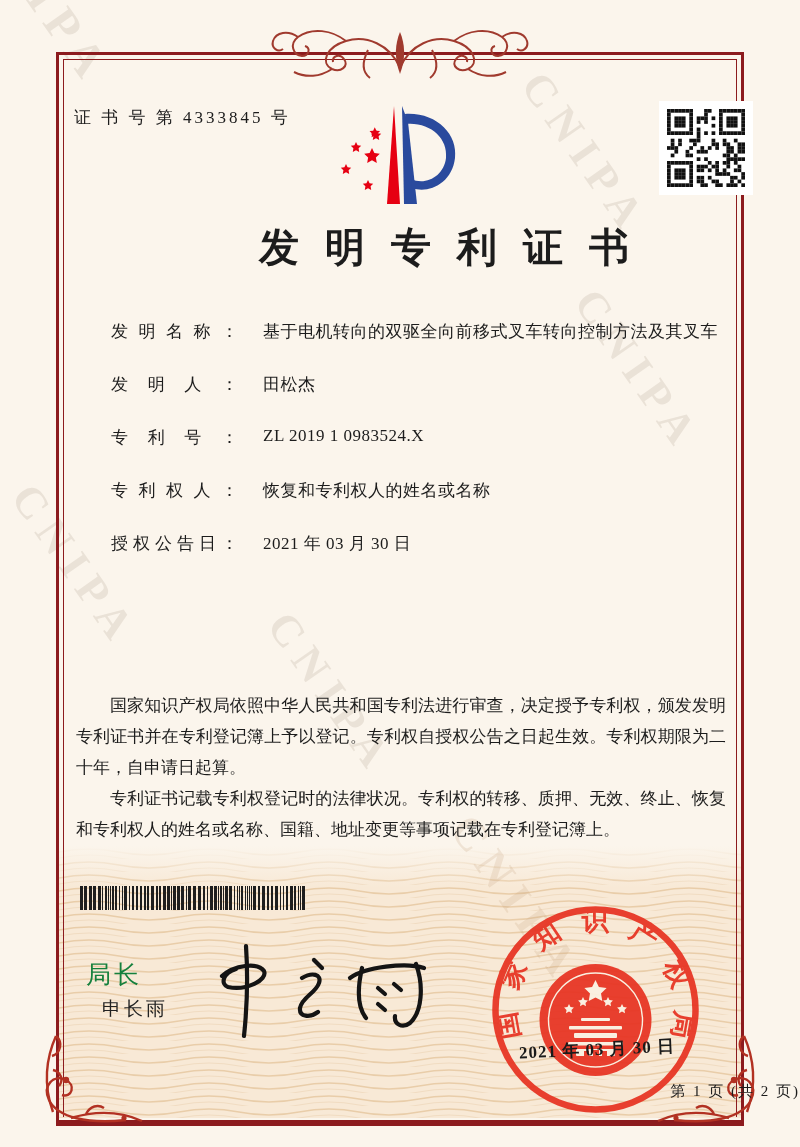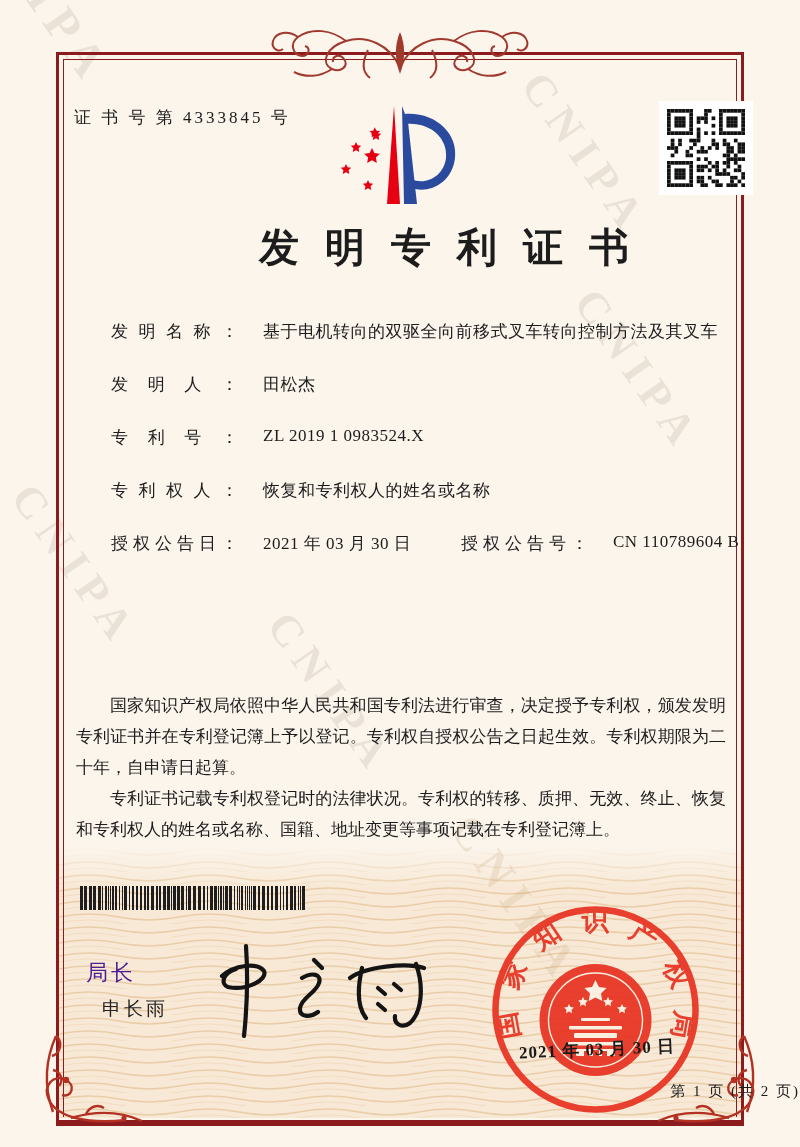--- a/index.html
+++ b/index.html
@@ -38,22 +38,22 @@
   .flabel{display:inline-block;width:127px;text-align:justify;text-align-last:justify;
     vertical-align:top;margin-left:36px;}
   .fvalue{margin-left:25px;letter-spacing:0.5px;}
   .pair2{position:absolute;left:350px;top:0;}
   
   .paras{position:absolute;left:76px;top:690px;width:650px;z-index:4;
     font-size:17px;line-height:31px;text-align:justify;}
   .paras p{margin:0;text-indent:2em;}
   
   .barcode{position:absolute;left:80px;top:886px;z-index:4;}
-  .officer-title{position:absolute;left:86px;top:958px;font-size:22px;letter-spacing:3px;
-    font-family:"Liberation Sans", sans-serif;color:#4c1d95;z-index:4;}
+  .officer-title{position:absolute;left:86px;top:958px;font-size:25px;letter-spacing:3px;
+    font-family:"Liberation Sans", sans-serif;color:#15803d;z-index:4;}
   .officer-name{position:absolute;left:86px;top:996px;font-size:19px;letter-spacing:3px;
     font-family:"Liberation Sans", sans-serif;color:#222;z-index:4;margin-left:16px;}
   .signature{position:absolute;left:210px;top:938px;width:240px;height:105px;z-index:5;}
   .seal{position:absolute;left:488px;top:902px;width:215px;height:215px;z-index:5;opacity:0.93;}
   .seal-date{position:absolute;left:497px;top:1038px;width:200px;text-align:center;
     font-size:17px;font-weight:bold;color:#1b1b1b;letter-spacing:1px;
     transform:rotate(-2.5deg);z-index:6;}
   .footer{position:absolute;left:0;top:1082px;width:100%;text-align:right;font-size:15px;
     letter-spacing:2px;z-index:4;}
 </style>
@@ -372,23 +372,20 @@
     <span class="flabel">发明人：</span><span class="fvalue">田松杰</span>
   </div>
   <div class="field-row">
     <span class="flabel">专利号：</span><span class="fvalue">ZL 2019 1 0983524.X</span>
   </div>
   <div class="field-row">
     <span class="flabel">专利权人：</span><span class="fvalue">恢复和专利权人的姓名或名称</span>
   </div>
   <div class="field-row">
     <span class="flabel">授权公告日：</span><span class="fvalue">2021 年 03 月 30 日</span>
-    <span class="pair2">
-      <span class="flabel">授权公告号：</span><span class="fvalue">CN 110789604 B</span>
-    </span>
   </div>
 </div>
 
 <div class="paras">
   <p>国家知识产权局依照中华人民共和国专利法进行审查，决定授予专利权，颁发发明专利证书并在专利登记簿上予以登记。专利权自授权公告之日起生效。专利权期限为二十年，自申请日起算。</p>
   <p>专利证书记载专利权登记时的法律状况。专利权的转移、质押、无效、终止、恢复和专利权人的姓名或名称、国籍、地址变更等事项记载在专利登记簿上。</p>
 </div>
 
 <svg id="barcode-svg" class="barcode" width="230" height="24" viewBox="0 0 230 24">
     <rect x="0" y="0" width="3" height="24" fill="#1e1e1e"></rect>

